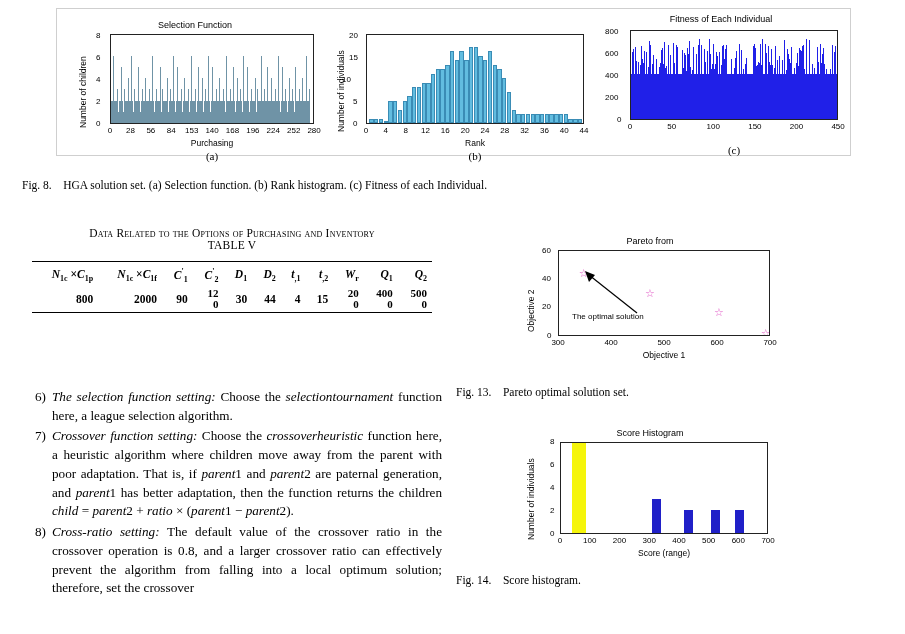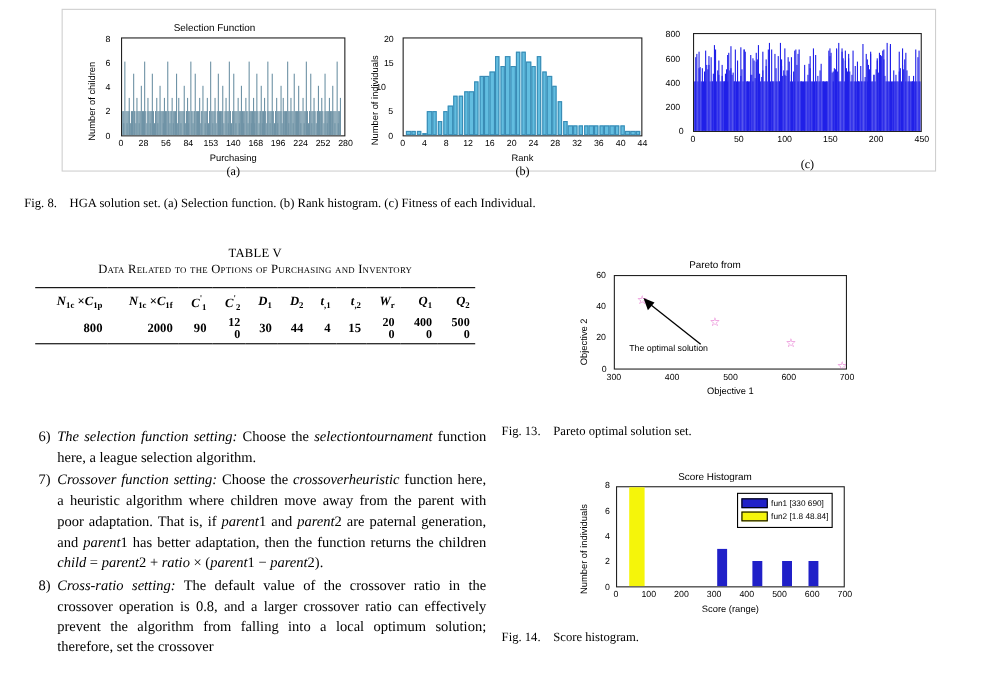--- a/index.html
+++ b/index.html
@@ -471,20 +471,21 @@
       <div class="tick" style="left: 192.145px; top: 106px;">32</div>
       <div class="tick" style="left: 211.964px; top: 106px;">36</div>
       <div class="tick" style="left: 231.782px; top: 106px;">40</div>
       <div class="tick" style="left: 251.6px; top: 106px;">44</div>
     </div>
   <div class="axis-label" style="position:absolute;left:38px;top:118px;width:218px;text-align:center;">Rank</div>
   <div style="position:absolute;left:38px;top:130px;width:218px;text-align:center;font-size:11px;">(b)</div>
 </div>
 
 <div class="panel" style="left:598px;top:14px;width:246px;height:134px;">
+  <div class="chart-title" style="position:absolute;left:0;top:0;width:246px;">Fitness of Each Individual</div>
   <div class="plot-frame" style="left:32px;top:16px;width:208px;height:90px;overflow:hidden;">
     <div class="bars" id="bars-c">
         <div class="bar" style="left: 0px; width: 0.6px; height: 45px; background: rgb(32, 32, 232);"></div>
         <div class="bar" style="left: 0.742857px; width: 0.6px; height: 66.5793px; background: rgb(32, 32, 232);"></div>
         <div class="bar" style="left: 1.48571px; width: 0.6px; height: 45px; background: rgb(32, 32, 232);"></div>
         <div class="bar" style="left: 2.22857px; width: 0.6px; height: 69.5923px; background: rgb(32, 32, 232);"></div>
         <div class="bar" style="left: 2.97143px; width: 0.6px; height: 45px; background: rgb(32, 32, 232);"></div>
         <div class="bar" style="left: 3.71429px; width: 0.6px; height: 72.3441px; background: rgb(32, 32, 232);"></div>
         <div class="bar" style="left: 4.45714px; width: 0.6px; height: 56.8459px; background: rgb(32, 32, 232);"></div>
         <div class="bar" style="left: 5.2px; width: 0.6px; height: 58.4824px; background: rgb(32, 32, 232);"></div>
@@ -777,22 +778,22 @@
   <div style="position:absolute;left:32px;top:130px;width:208px;text-align:center;font-size:11px;">(c)</div>
 </div>
 
 <div class="caption abs" style="left:22px;top:179px;width:600px;">
   <span class="lbl">Fig. 8.</span>
   &nbsp;&nbsp;
   <span>HGA solution set. (a) Selection function. (b) Rank histogram. (c) Fitness of each Individual.</span>
 </div>
 
 <div class="tbl-wrap" style="left:22px;top:225px;width:420px;">
+  <div class="tbl-title" style="margin-top:2px;">Data Related to the Options of Purchasing and Inventory</div>
   <div class="tbl-title" style="font-variant:normal;">TABLE V</div>
-  <div class="tbl-title" style="margin-top:2px;">Data Related to the Options of Purchasing and Inventory</div>
   <table class="tv" style="margin:10px auto 0;width:400px;">
     <tbody>
         <tr>
       <th class="rule-top rule-mid" style="padding-top:5px;"><span class="it">N</span><span class="sub">1c</span> ×<span class="it">C</span><span class="sub">1p</span></th>
       <th class="rule-top rule-mid" style="padding-top:5px;"><span class="it">N</span><span class="sub">1c</span> ×<span class="it">C</span><span class="sub">1f</span></th>
       <th class="rule-top rule-mid" style="padding-top:5px;"><span class="it">C</span><span class="sup">'</span><span class="sub">1</span></th>
       <th class="rule-top rule-mid" style="padding-top:5px;"><span class="it">C</span><span class="sup">'</span><span class="sub">2</span></th>
       <th class="rule-top rule-mid" style="padding-top:5px;"><span class="it">D</span><span class="sub">1</span></th>
       <th class="rule-top rule-mid" style="padding-top:5px;"><span class="it">D</span><span class="sub">2</span></th>
       <th class="rule-top rule-mid" style="padding-top:5px;"><span class="it">t</span><span class="sub">,1</span></th>
@@ -889,30 +890,20 @@
   <div id="xticks-score">
       <div class="tick" style="left: 37.8px; top: 108px;">0</div>
       <div class="tick" style="left: 63.1143px; top: 108px;">100</div>
       <div class="tick" style="left: 92.8286px; top: 108px;">200</div>
       <div class="tick" style="left: 122.543px; top: 108px;">300</div>
       <div class="tick" style="left: 152.257px; top: 108px;">400</div>
       <div class="tick" style="left: 181.971px; top: 108px;">500</div>
       <div class="tick" style="left: 211.686px; top: 108px;">600</div>
       <div class="tick" style="left: 241.4px; top: 108px;">700</div>
     </div>
-  <div class="legend" style="left:150px;top:20px;">
-    <div class="row">
-      <span class="sw" style="background:#2020c8;"></span>
-      <span>fun1 [330  690]</span>
-    </div>
-    <div class="row">
-      <span class="sw" style="background:#f5f50a;"></span>
-      <span>fun2 [1.8  48.84]</span>
-    </div>
-  </div>
   <div class="axis-label" style="position:absolute;left:40px;top:120px;width:208px;text-align:center;">Score (range)</div>
 </div>
 
 <div class="caption abs" style="left:456px;top:574px;width:330px;">
   <span class="lbl">Fig. 14.</span>
   &nbsp;&nbsp;
   <span>Score histogram.</span>
 </div>
 
 </body></html>

